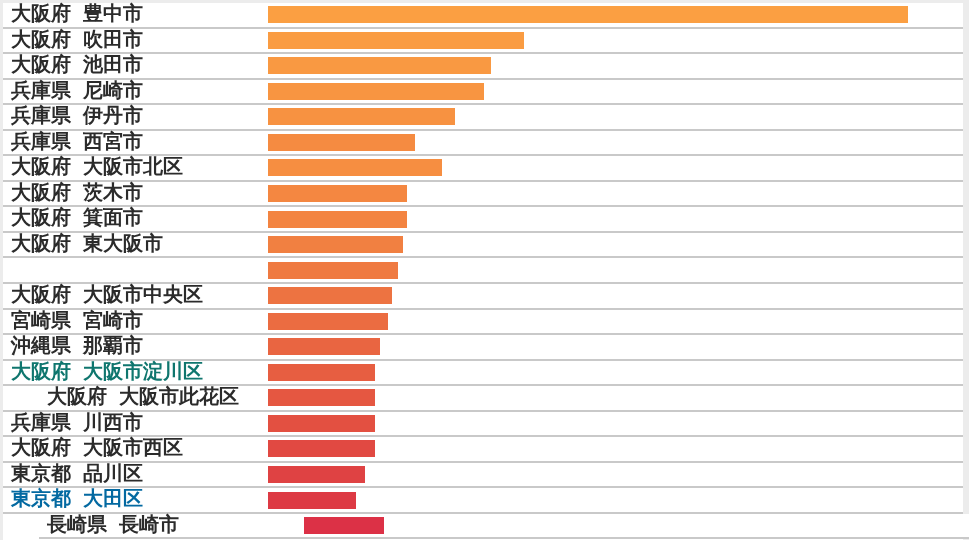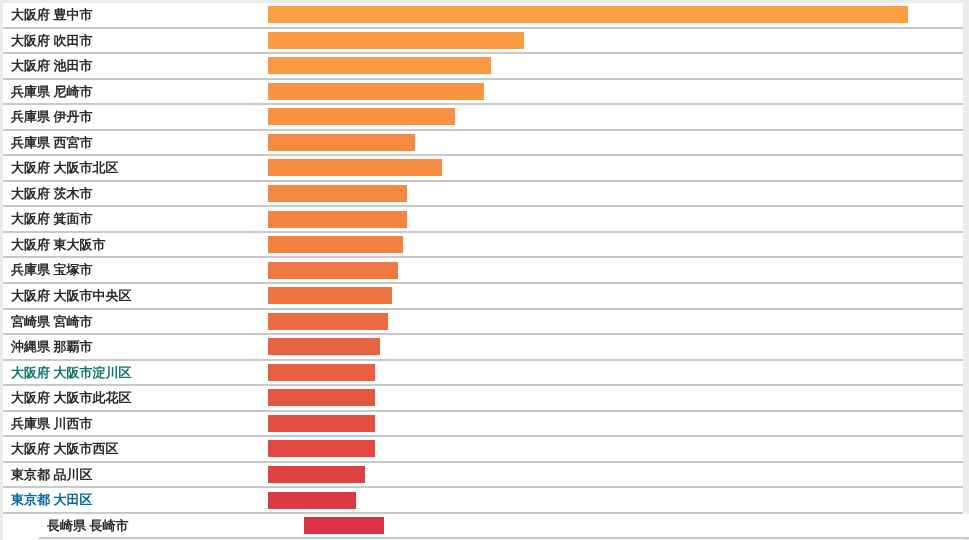--- a/index.html
+++ b/index.html
@@ -39,26 +39,26 @@
     background: #ffffff;
     display: block;
   }
 
   .row-label {
     position: absolute;
     left: 8px;
     top: 0;
     height: 30px;
     line-height: 23.55px;
-    font-size: 13px;
+    font-size: 20px;
     font-weight: bold;
     color: #2b2b2b;
     white-space: nowrap;
     letter-spacing: 0px;
-    font-family: Liberation Sans, sans-serif;
+    font-family: Liberation Mono, monospace;
   }
 
   .bar-track {
     position: absolute;
     left: 265px;
     right: 0;
     top: 0;
     height: 23.55px;
   }
 
@@ -129,21 +129,20 @@
           <div class="bar" style="width: 139.158px; background: rgb(243, 132, 65);"></div>
         </div>
       </div>
       <div class="row" style="border-bottom-color: rgb(201, 201, 201);">
         <div class="row-label" style="color: rgb(43, 43, 43);">大阪府 東大阪市</div>
         <div class="bar-track" style="left: 265px;">
           <div class="bar" style="width: 135.319px; background: rgb(241, 128, 65);"></div>
         </div>
       </div>
       <div class="row" style="border-bottom-color: rgb(201, 201, 201);">
-        <div class="row-label" style="color: rgb(43, 43, 43);">兵庫県 宝塚市</div>
         <div class="bar-track" style="left: 265px;">
           <div class="bar" style="width: 129.561px; background: rgb(239, 122, 65);"></div>
         </div>
       </div>
       <div class="row" style="border-bottom-color: rgb(201, 201, 201);">
         <div class="row-label" style="color: rgb(43, 43, 43);">大阪府 大阪市中央区</div>
         <div class="bar-track" style="left: 265px;">
           <div class="bar" style="width: 123.803px; background: rgb(237, 115, 65);"></div>
         </div>
       </div>
@@ -159,21 +158,21 @@
           <div class="bar" style="width: 112.286px; background: rgb(233, 101, 65);"></div>
         </div>
       </div>
       <div class="row" style="border-bottom-color: rgb(201, 201, 201);">
         <div class="row-label" style="color: #0f766e;">大阪府 大阪市淀川区</div>
         <div class="bar-track" style="left: 265px;">
           <div class="bar" style="width: 107.488px; background: rgb(231, 94, 65);"></div>
         </div>
       </div>
       <div class="row" style="border-bottom-color: rgb(201, 201, 201);">
-        <div class="row-label" style="color: rgb(43, 43, 43);">大阪府 大阪市此花区</div>
+        <div class="row-label" style="color: rgb(43, 43, 43); margin-left: 36px;">大阪府 大阪市此花区</div>
         <div class="bar-track" style="left: 265px;">
           <div class="bar" style="width: 107.488px; background: rgb(229, 87, 65);"></div>
         </div>
       </div>
       <div class="row" style="border-bottom-color: rgb(201, 201, 201);">
         <div class="row-label" style="color: rgb(43, 43, 43);">兵庫県 川西市</div>
         <div class="bar-track" style="left: 265px;">
           <div class="bar" style="width: 106.528px; background: rgb(227, 80, 65);"></div>
         </div>
       </div>

